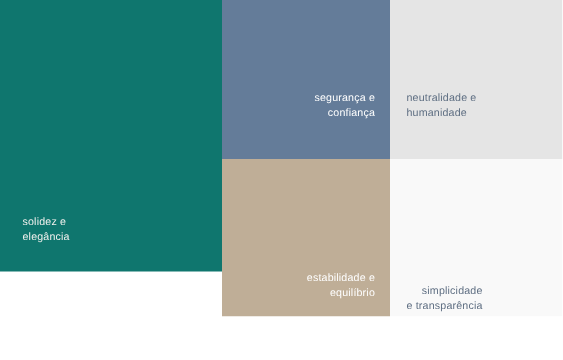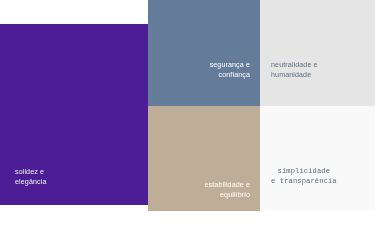--- a/index.html
+++ b/index.html
@@ -18,22 +18,21 @@
     overflow: hidden;
     display: flex;
   }
 
   
   .swatch-dark {
     position: relative;
     width: 148px;
     height: 181px;
     flex: 0 0 148px;
-    background: #4c1d95;
-    margin-top: 24px;
+    background: #0f766e;
   }
 
   
   .swatch-grid {
     position: relative;
     width: 227px;
     height: 211px;
     flex: 0 0 227px;
     display: grid;
     grid-template-columns: 112px 115px;
@@ -85,24 +84,23 @@
   .caption-tan {
     right: 10px;
     bottom: 11px;
     color: #ffffff;
     text-align: right;
     margin-left: 47px;
   }
 
   .caption-white {
     left: 11px;
-    bottom: 25px;
+    bottom: 2px;
     color: #5e6e82;
-    text-align: center;
-    font-family: Liberation Mono, monospace;
+    text-align: right;
   }
 </style>
 </head>
 <body>
 
 <div class="palette-board">
 
   <div class="swatch swatch-dark">
     <p class="caption caption-dark">solidez e
 elegância</p>

